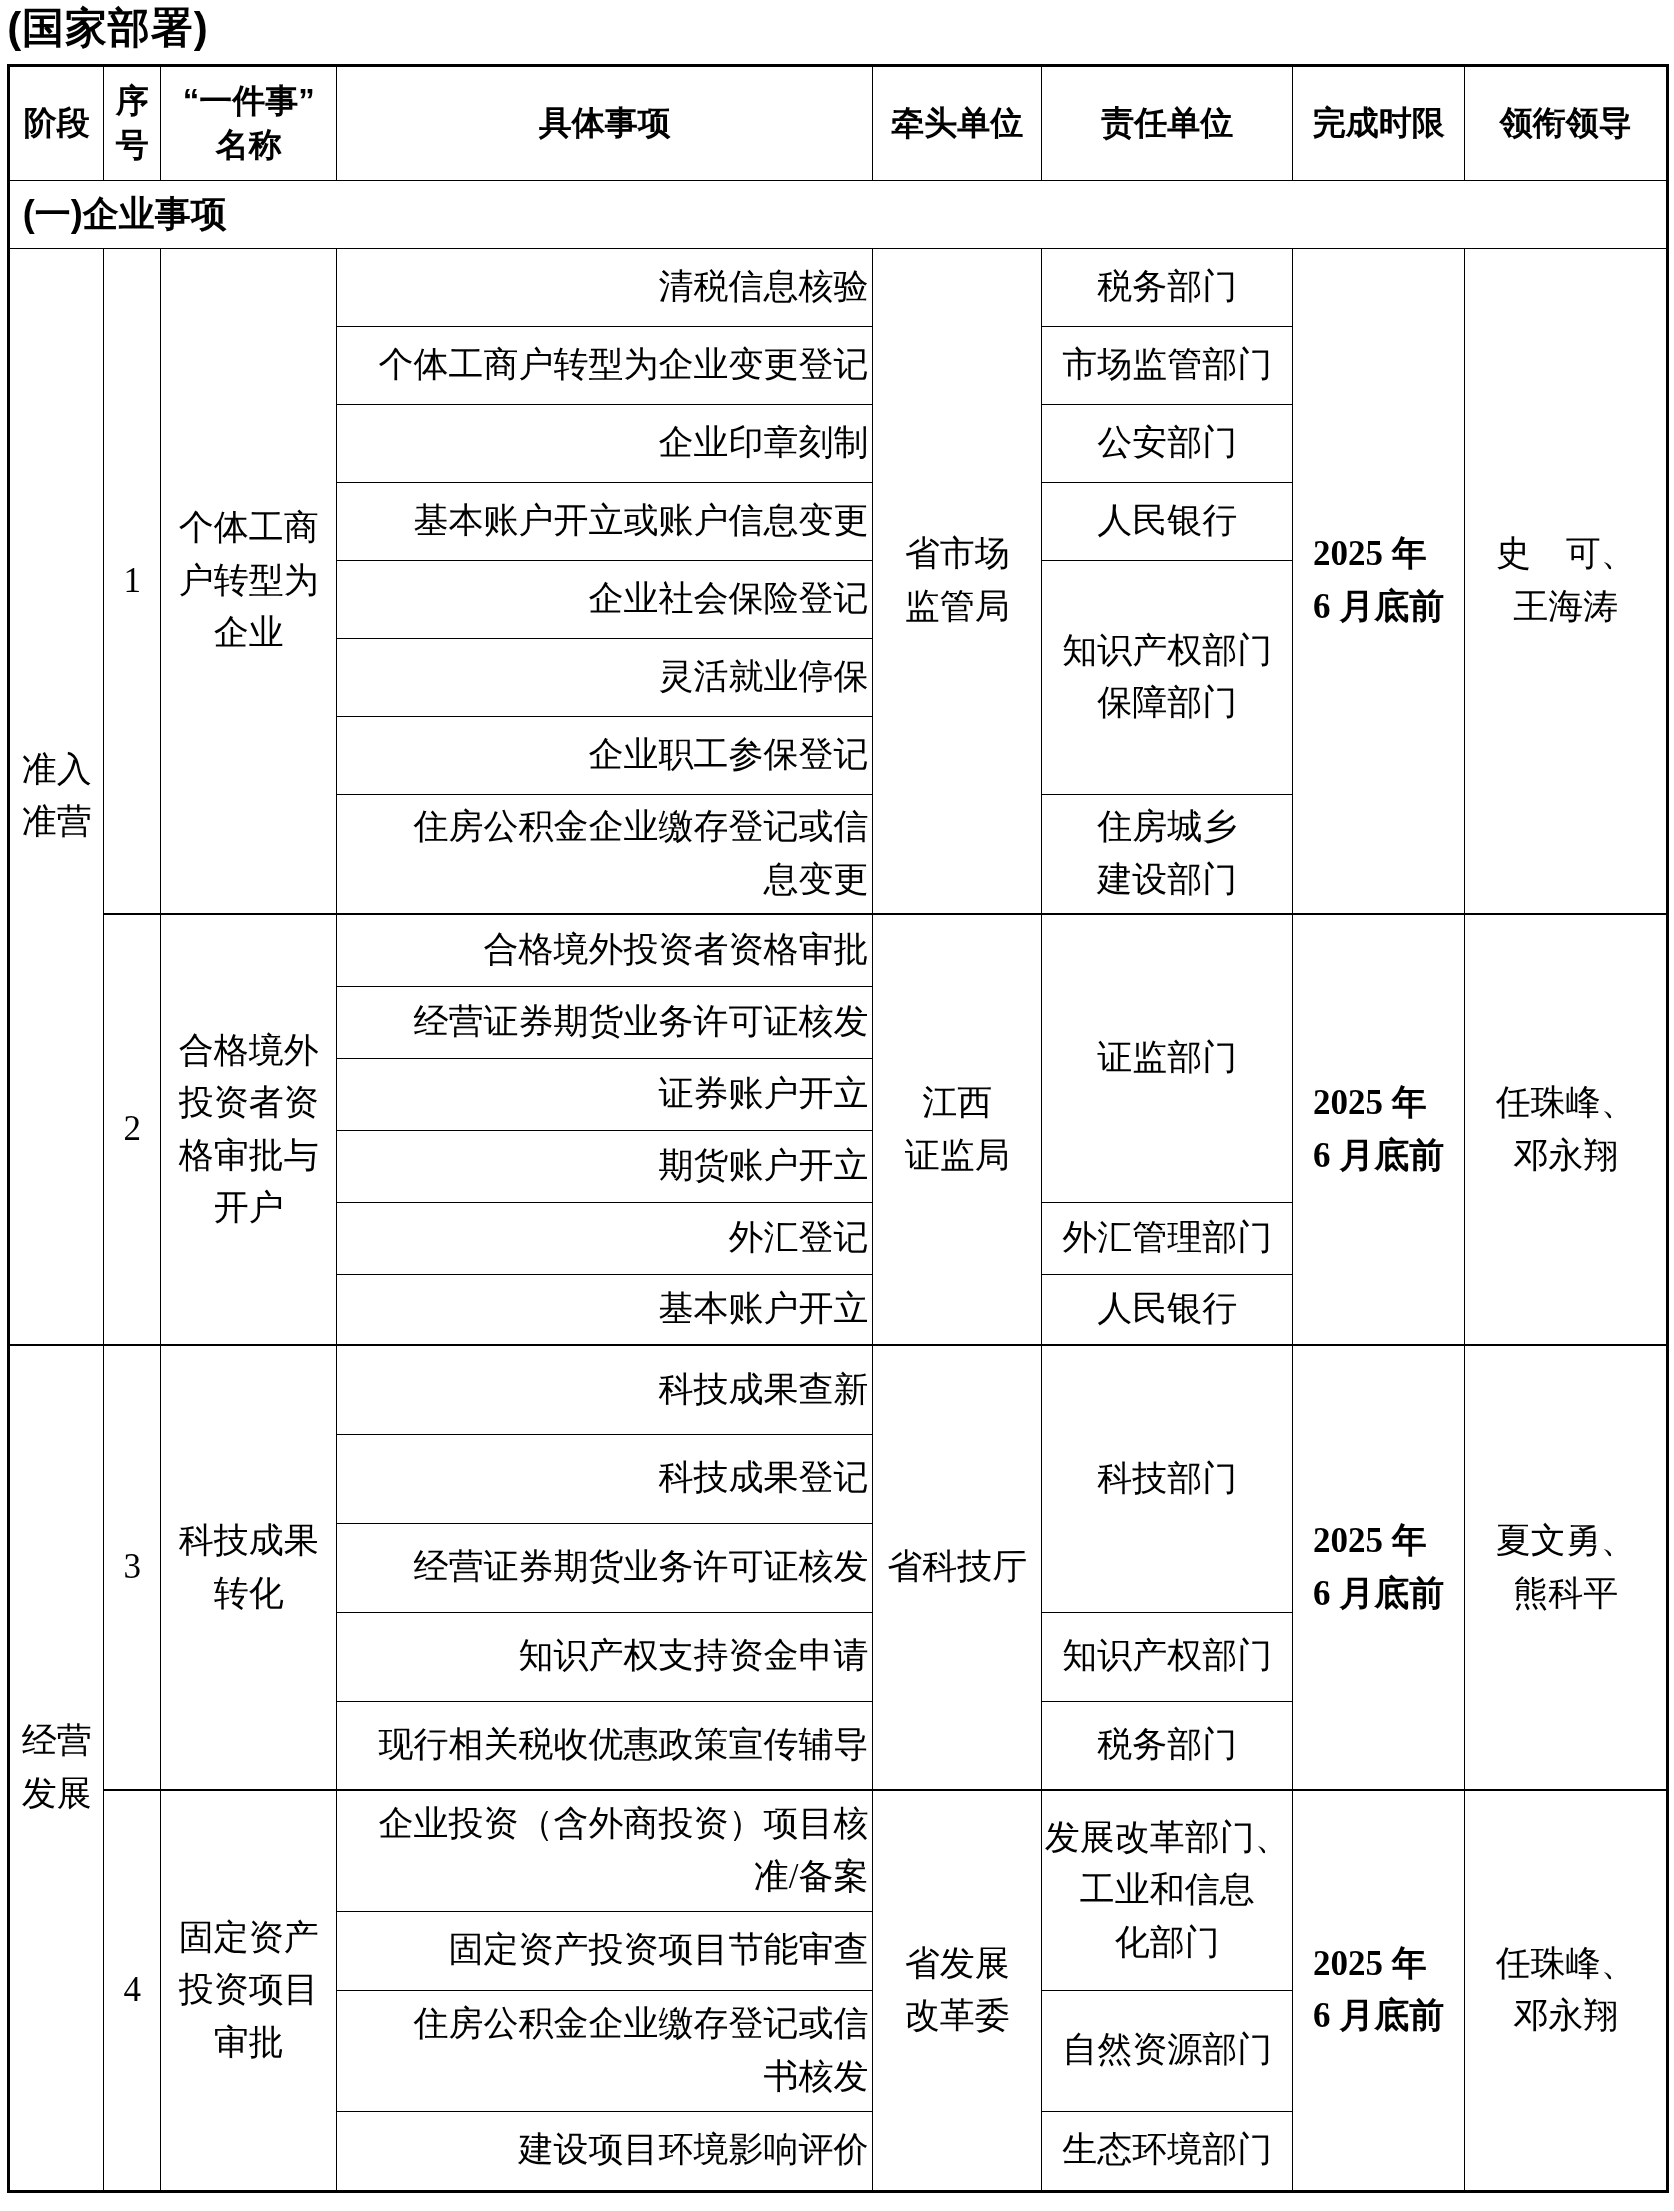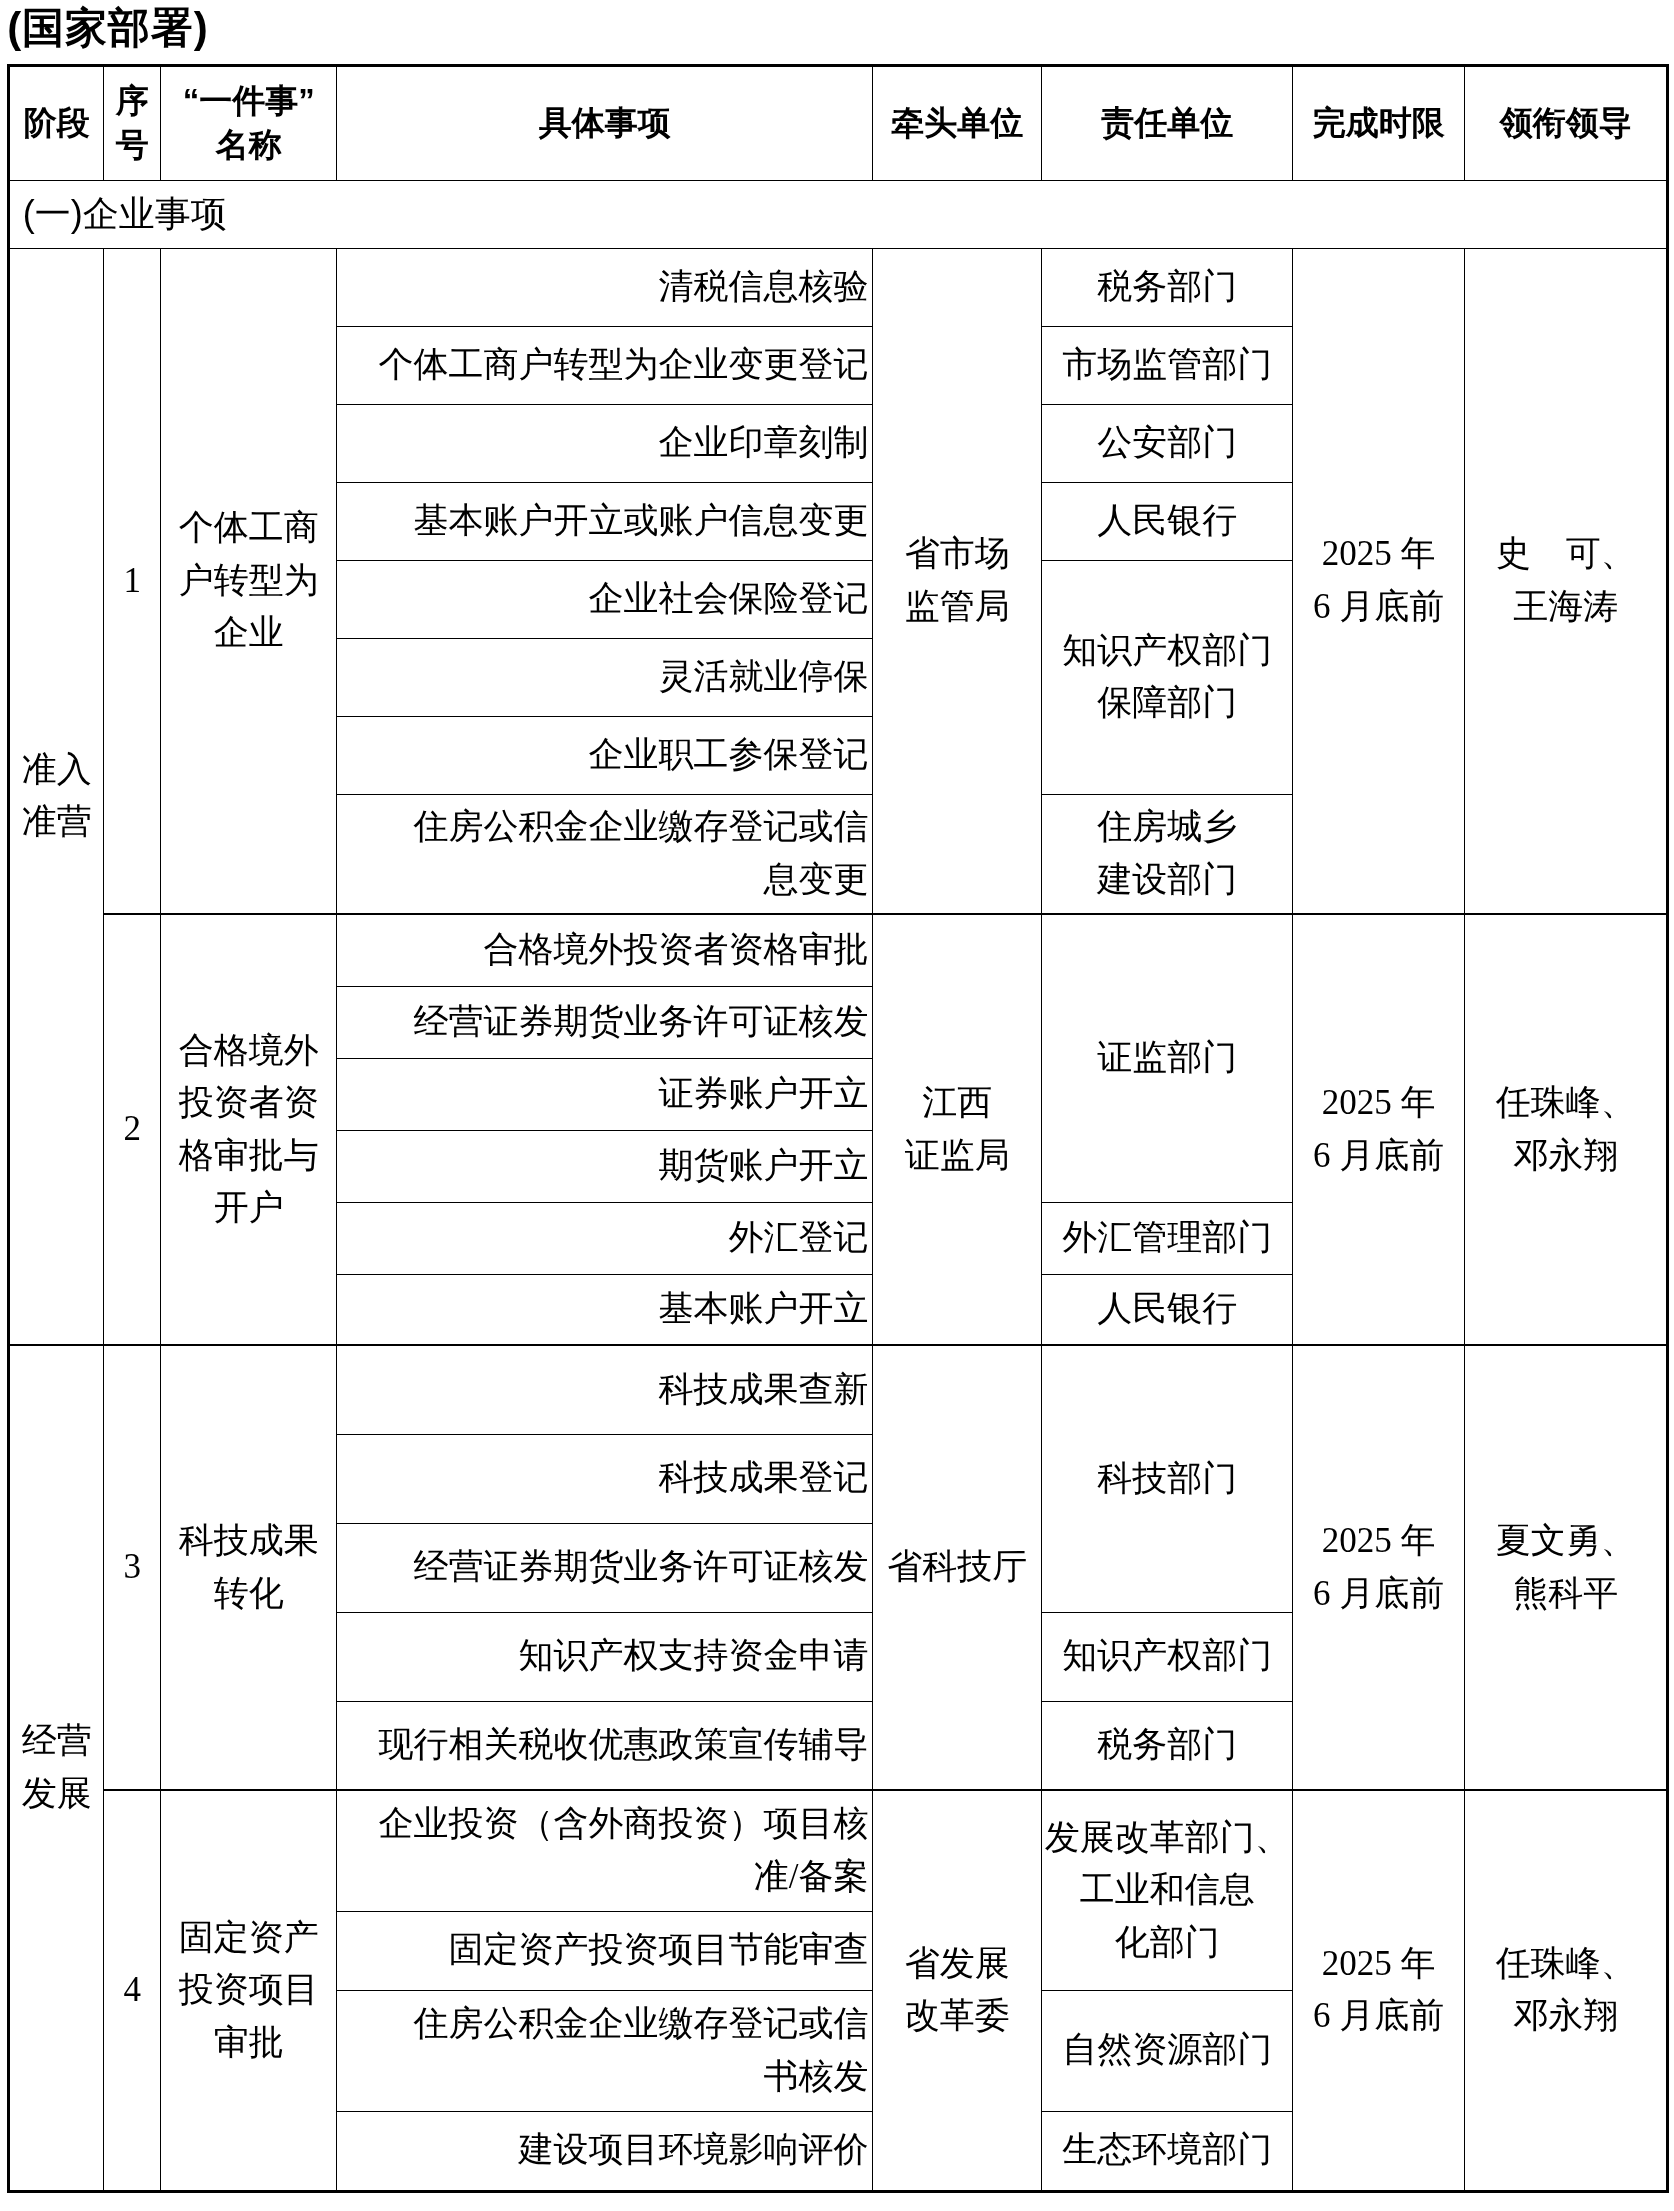--- a/index.html
+++ b/index.html
@@ -45,31 +45,32 @@
   th {
     font-family: "Liberation Sans", "DejaVu Sans", sans-serif;
     font-weight: bold;
     font-size: 33px;
     line-height: 1.35;
   }
   td.section {
     text-align: left;
     padding-left: 12.6px;
     font-family: "Liberation Sans", "DejaVu Sans", sans-serif;
-    font-weight: normal;
+    font-weight: bold;
     font-size: 36px;
   }
   td.item {
     text-align: right;
     padding-left: 15.3px;
     padding-right: 3.6px;
   }
   td.deadline > span {
     display: inline-block;
-    text-align: center;
+    text-align: left;
+    font-weight: bold;
   }
   tr.gsep > td {
     border-top: 2.7px solid #000;
   }
 </style>
 </head>
 <body>
 
 <div class="page">
   <div class="doc-title">(国家部署)</div>

